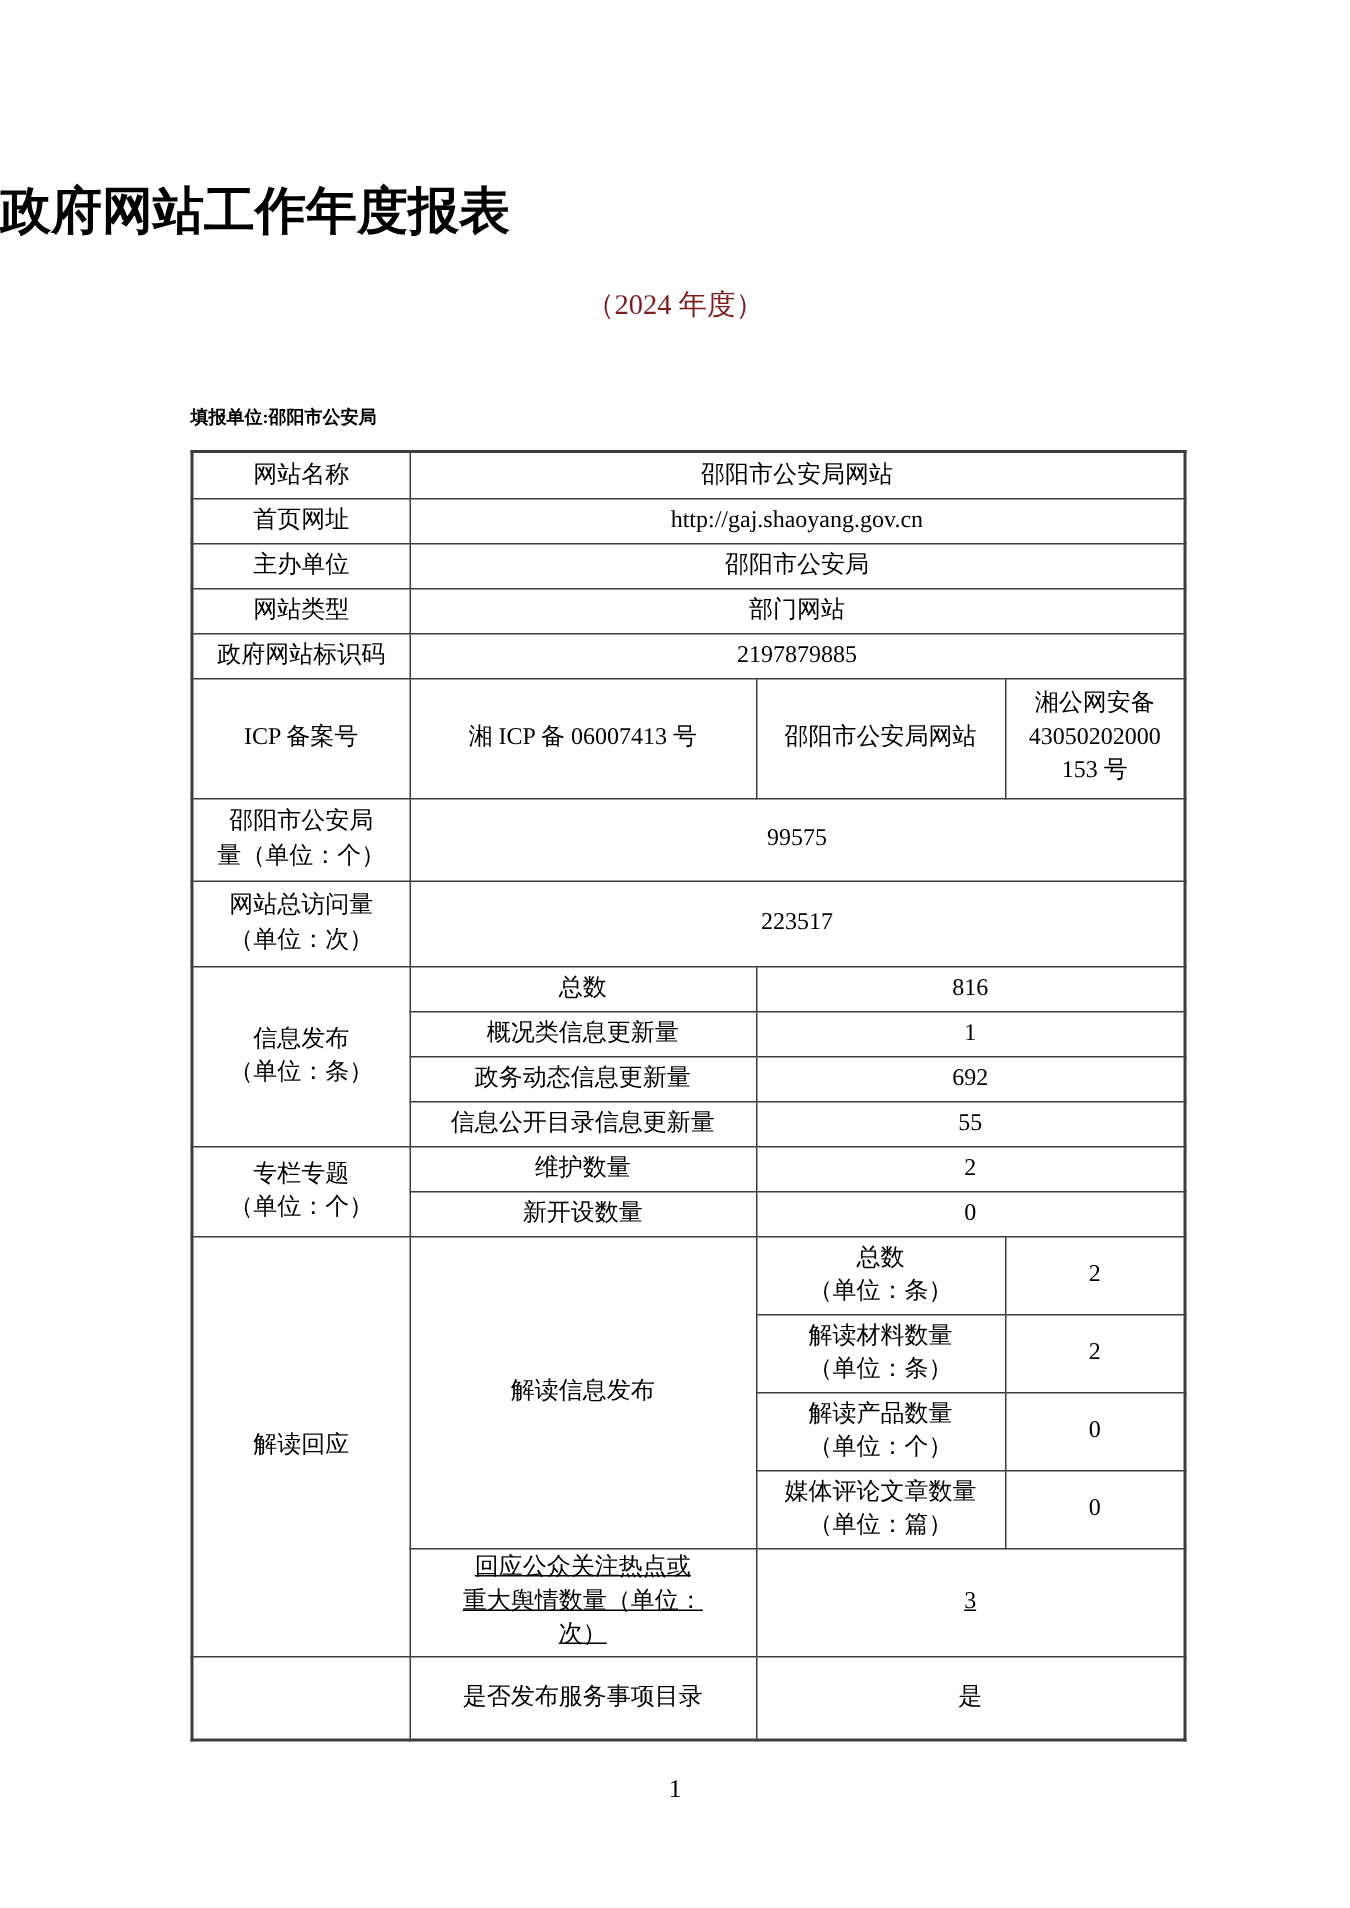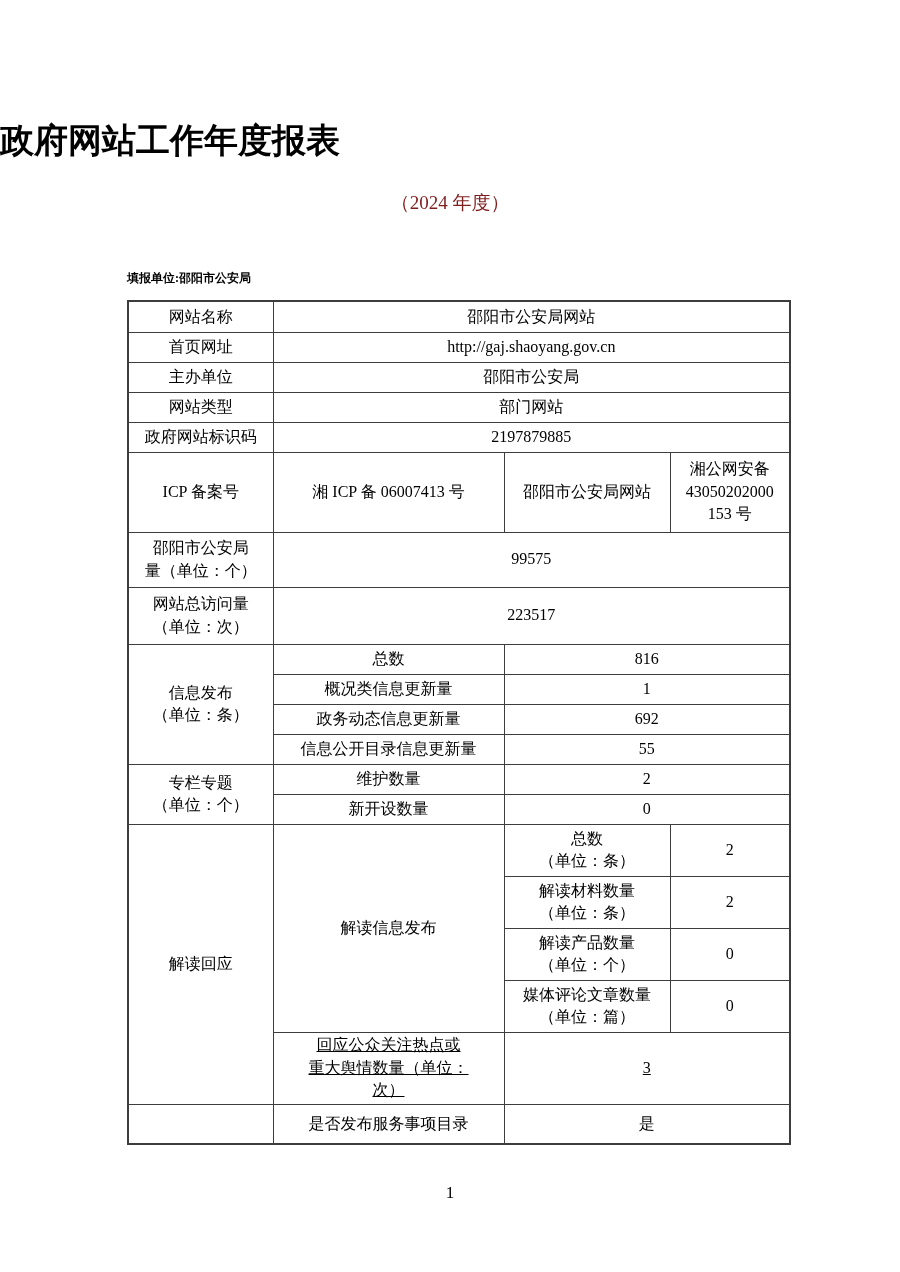--- a/index.html
+++ b/index.html
@@ -63,21 +63,21 @@
   }
   td.num { font-size: 17px; }
   td.ta-left { text-align: left; padding-left: 5px; }
   .h31 { height: 31px; }
   .h30 { height: 30px; }
   .h80 { height: 80px; }
   .h55 { height: 55px; }
   .h57 { height: 57px; margin-left: 20px; }
   .h52 { height: 52px; }
   .h72 { height: 72px; text-decoration: underline; }
-  .h40 { height: 40px; }
+  .h40 { height: 56px; }
   .page-number {
     position: absolute;
     top: 1183px;
     left: 0;
     width: 100%;
     text-align: center;
     font-size: 17px;
     color: #000000;
   }
 </style>

